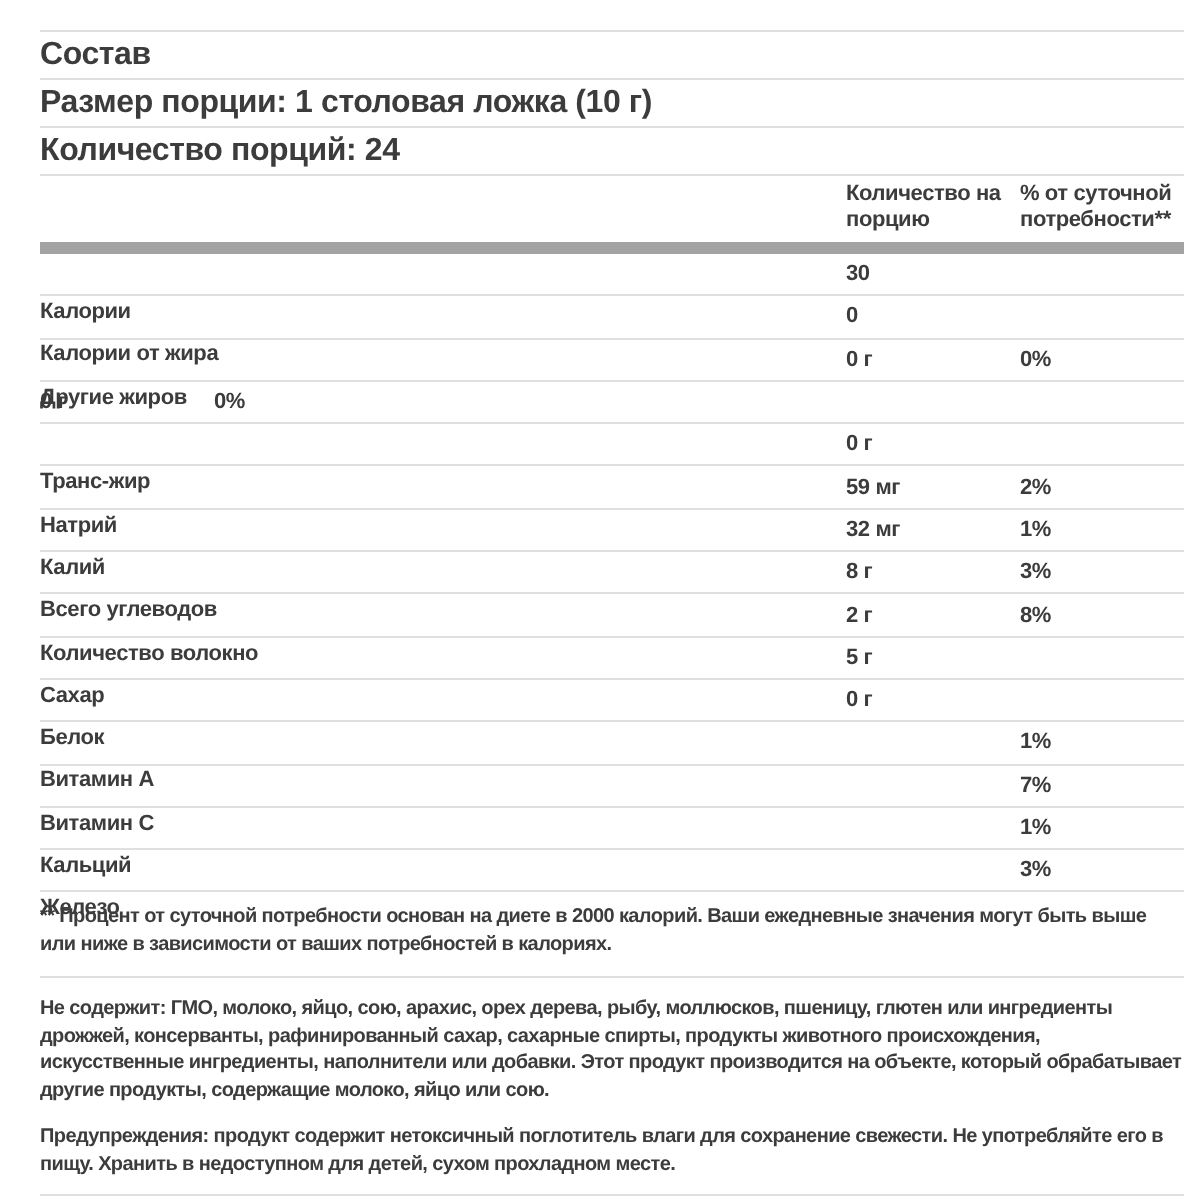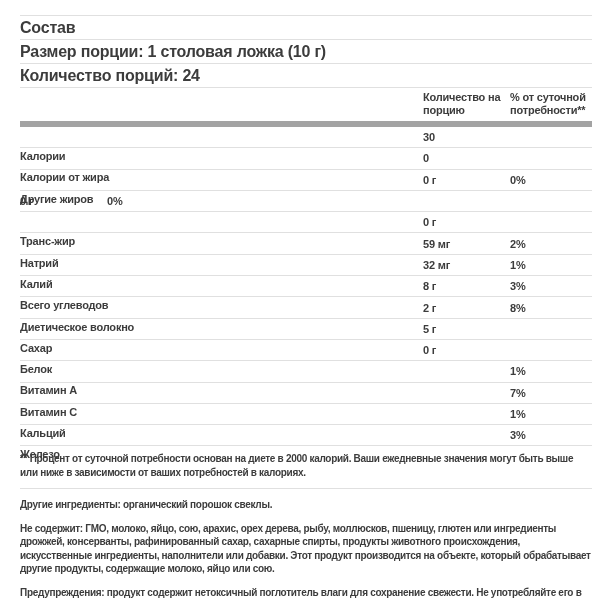--- a/index.html
+++ b/index.html
@@ -119,21 +119,21 @@
       <span class="lbl">Калий</span>
       <span class="col-amount">32 мг</span>
       <span class="col-dv">1%</span>
     </div>
     <div class="data-row">
       <span class="lbl">Всего углеводов</span>
       <span class="col-amount">8 г</span>
       <span class="col-dv">3%</span>
     </div>
     <div class="data-row">
-      <span class="lbl">Диетическое волокно</span>
+      <span class="lbl">Количество волокно</span>
       <span class="col-amount">2 г</span>
       <span class="col-dv">8%</span>
     </div>
     <div class="data-row">
       <span class="lbl">Сахар</span>
       <span class="col-amount">5 г</span>
       <span class="col-dv"></span>
     </div>
     <div class="data-row">
       <span class="lbl">Белок</span>
@@ -158,18 +158,17 @@
     <div class="data-row">
       <span class="lbl">Железо</span>
       <span class="col-amount"></span>
       <span class="col-dv">3%</span>
     </div>
   </div>
 
   <div class="footnote">** Процент от суточной потребности основан на диете в 2000 калорий. Ваши ежедневные значения могут быть выше или ниже в зависимости от ваших потребностей в калориях.</div>
 
   <div class="paragraphs">
-    <p>Другие ингредиенты: органический порошок свеклы.</p>
     <p>Не содержит: ГМО, молоко, яйцо, сою, арахис, орех дерева, рыбу, моллюсков, пшеницу, глютен или ингредиенты дрожжей, консерванты, рафинированный сахар, сахарные спирты, продукты животного происхождения, искусственные ингредиенты, наполнители или добавки. Этот продукт производится на объекте, который обрабатывает другие продукты, содержащие молоко, яйцо или сою.</p>
     <p>Предупреждения: продукт содержит нетоксичный поглотитель влаги для сохранение свежести. Не употребляйте его в пищу. Хранить в недоступном для детей, сухом прохладном месте.</p>
   </div>
 
 </div>
 
 </body></html>

